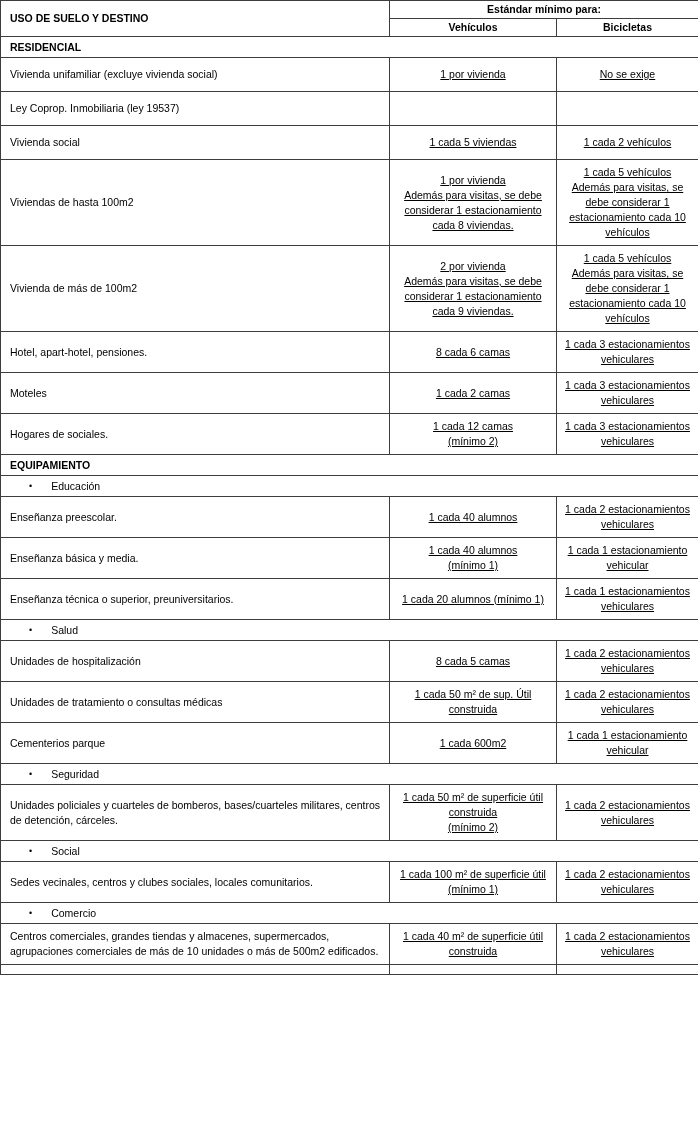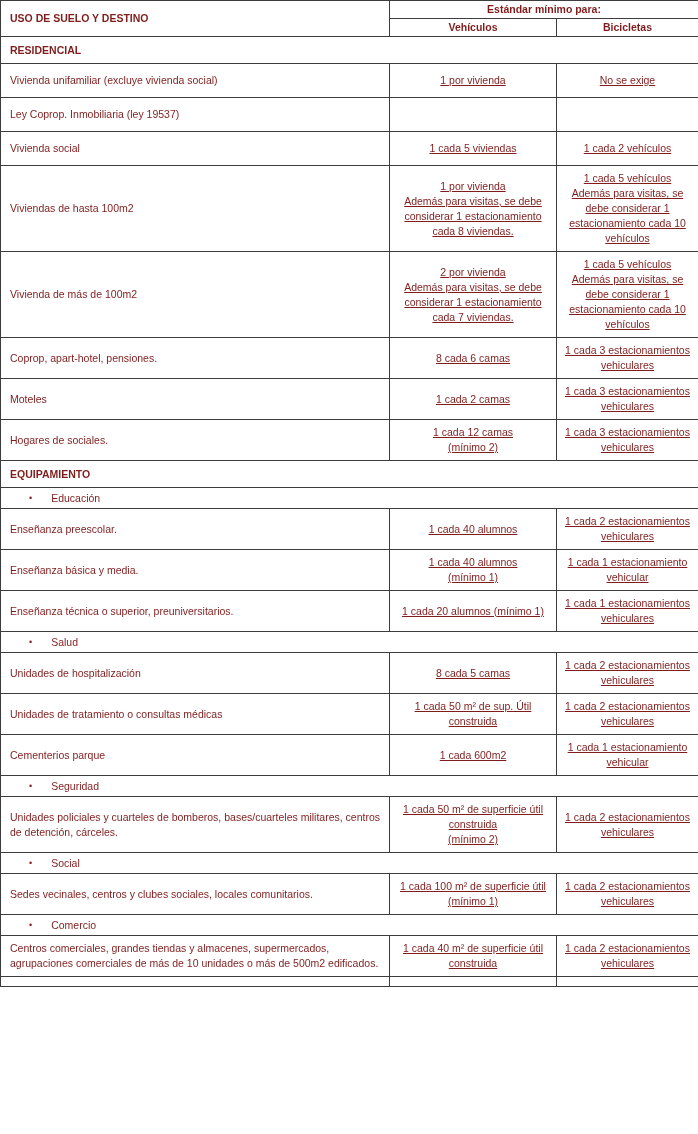--- a/index.html
+++ b/index.html
@@ -1,31 +1,31 @@
 <!DOCTYPE html>
 <html><head>
 <meta charset="utf-8">
 <style>
   * { box-sizing: border-box; }
   html, body { margin: 0; padding: 0; background: #ffffff; }
   .page {
     width: 698px; height: 1134px; overflow: hidden; background: #ffffff;
-    font-family: "Liberation Sans", sans-serif; color: #7f1d1d;
+    font-family: "Liberation Sans", sans-serif; color: #000000;
   }
   table { border-collapse: collapse; width: 698px; table-layout: fixed; border: 1px solid #3d3d3d; }
   td, th {
     border: 1px solid #3d3d3d; vertical-align: middle;
     font-size: 10.5px; line-height: 15px; overflow: hidden;
   }
   thead th { font-weight: bold; text-align: center; padding: 1px 4px; height: 17px; }
   th.uso-header { text-align: left; padding-left: 9px; }
   tr.data-row td { height: 34px; margin-left: 12px; }
   td.use-cell { text-align: left; padding: 5px 9px; }
   td.num-cell { text-align: center; padding: 5px 6px; white-space: pre-line; text-decoration: underline; }
-  tr.section-row td { font-weight: bold; text-align: left; padding: 2px 9px; height: 27px; }
+  tr.section-row td { font-weight: bold; text-align: left; padding: 2px 9px; height: 21px; }
   tr.bullet-row td { text-align: left; padding: 2px 9px 2px 28px; height: 21px; }
   .bullet-glyph { display: inline-block; font-size: 9px; vertical-align: 1px; }
   .bullet-label { margin-left: 19px; }
   tr.cut-row td { height: 10px; }
 </style>
 </head>
 <body>
 
 <div class="page">
   <table>
@@ -66,26 +66,26 @@
         <tr class="data-row">
           <td class="use-cell">Viviendas de hasta 100m2</td>
           <td class="num-cell">1 por vivienda
 Además para visitas, se debe considerar 1 estacionamiento cada 8 viviendas.</td>
           <td class="num-cell">1 cada 5 vehículos
 Además para visitas, se debe considerar 1 estacionamiento cada 10 vehículos</td>
         </tr>
         <tr class="data-row">
           <td class="use-cell">Vivienda de más de 100m2</td>
           <td class="num-cell">2 por vivienda
-Además para visitas, se debe considerar 1 estacionamiento cada 7 viviendas.</td>
+Además para visitas, se debe considerar 1 estacionamiento cada 9 viviendas.</td>
           <td class="num-cell">1 cada 5 vehículos
 Además para visitas, se debe considerar 1 estacionamiento cada 10 vehículos</td>
         </tr>
         <tr class="data-row">
-          <td class="use-cell">Coprop, apart-hotel, pensiones.</td>
+          <td class="use-cell">Hotel, apart-hotel, pensiones.</td>
           <td class="num-cell">8 cada 6 camas</td>
           <td class="num-cell">1 cada 3 estacionamientos vehiculares</td>
         </tr>
         <tr class="data-row">
           <td class="use-cell">Moteles</td>
           <td class="num-cell">1 cada 2 camas</td>
           <td class="num-cell">1 cada 3 estacionamientos vehiculares</td>
         </tr>
         <tr class="data-row">
           <td class="use-cell">Hogares de sociales.</td>

